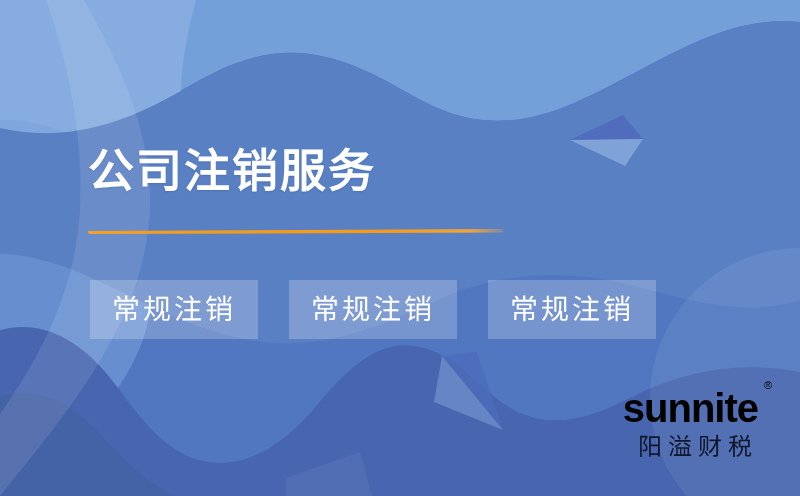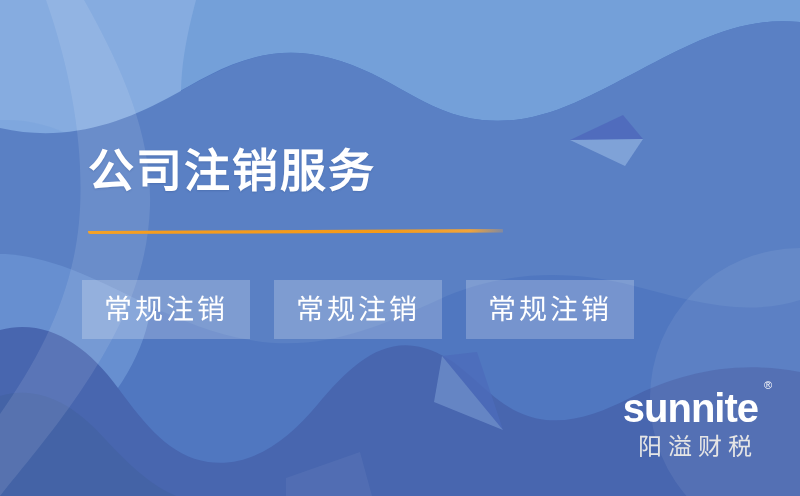--- a/index.html
+++ b/index.html
@@ -54,24 +54,24 @@
     height: 5px;
     background: linear-gradient(to right,
                 #F3A228 0%, #F59C1E 18%, #F59A18 72%, #F2A43A 92%, rgba(242,164,58,0.25) 100%);
     border-radius: 3px 1px 1px 3px;
     clip-path: polygon(0 40%, 100% 0, 100% 72%, 0 100%);
   }
 
   
   #tags {
     position: absolute;
-    left: 82px;
+    left: 90px;
     top: 280px;
     display: flex;
-    gap: 24px;
+    gap: 31px;
     justify-content: flex-end;
   }
   .tag {
     height: 59px;
     box-sizing: border-box;
     padding: 0 22px;
     display: flex;
     align-items: center;
     justify-content: center;
     background: rgba(255,255,255,0.22);
@@ -90,38 +90,38 @@
     text-align: right;
     color: #ffffff;
   }
   #logo-mark {
     position: relative;
     display: inline-block;
     font-size: 40px;
     font-weight: 600;
     letter-spacing: -1px;
     line-height: 44px;
-    color: #ffffff;
+    color: #000000;
   }
   #logo-reg {
     position: absolute;
     top: -6px;
     right: -13px;
     font-size: 11px;
     line-height: 11px;
     font-weight: normal;
   }
   #logo-cn {
     display: block;
     font-size: 24px;
     letter-spacing: 6px;
     line-height: 30px;
     margin-top: 2px;
     padding-left: 8px;
-    color: #e5e5e5;
+    color: #0f172a;
   }
 </style>
 </head>
 <body>
 
 <div id="banner">
 
   <svg id="bg-layer" viewBox="0 0 800 496" preserveAspectRatio="none">
     <defs>
       <clipPath id="frame">

